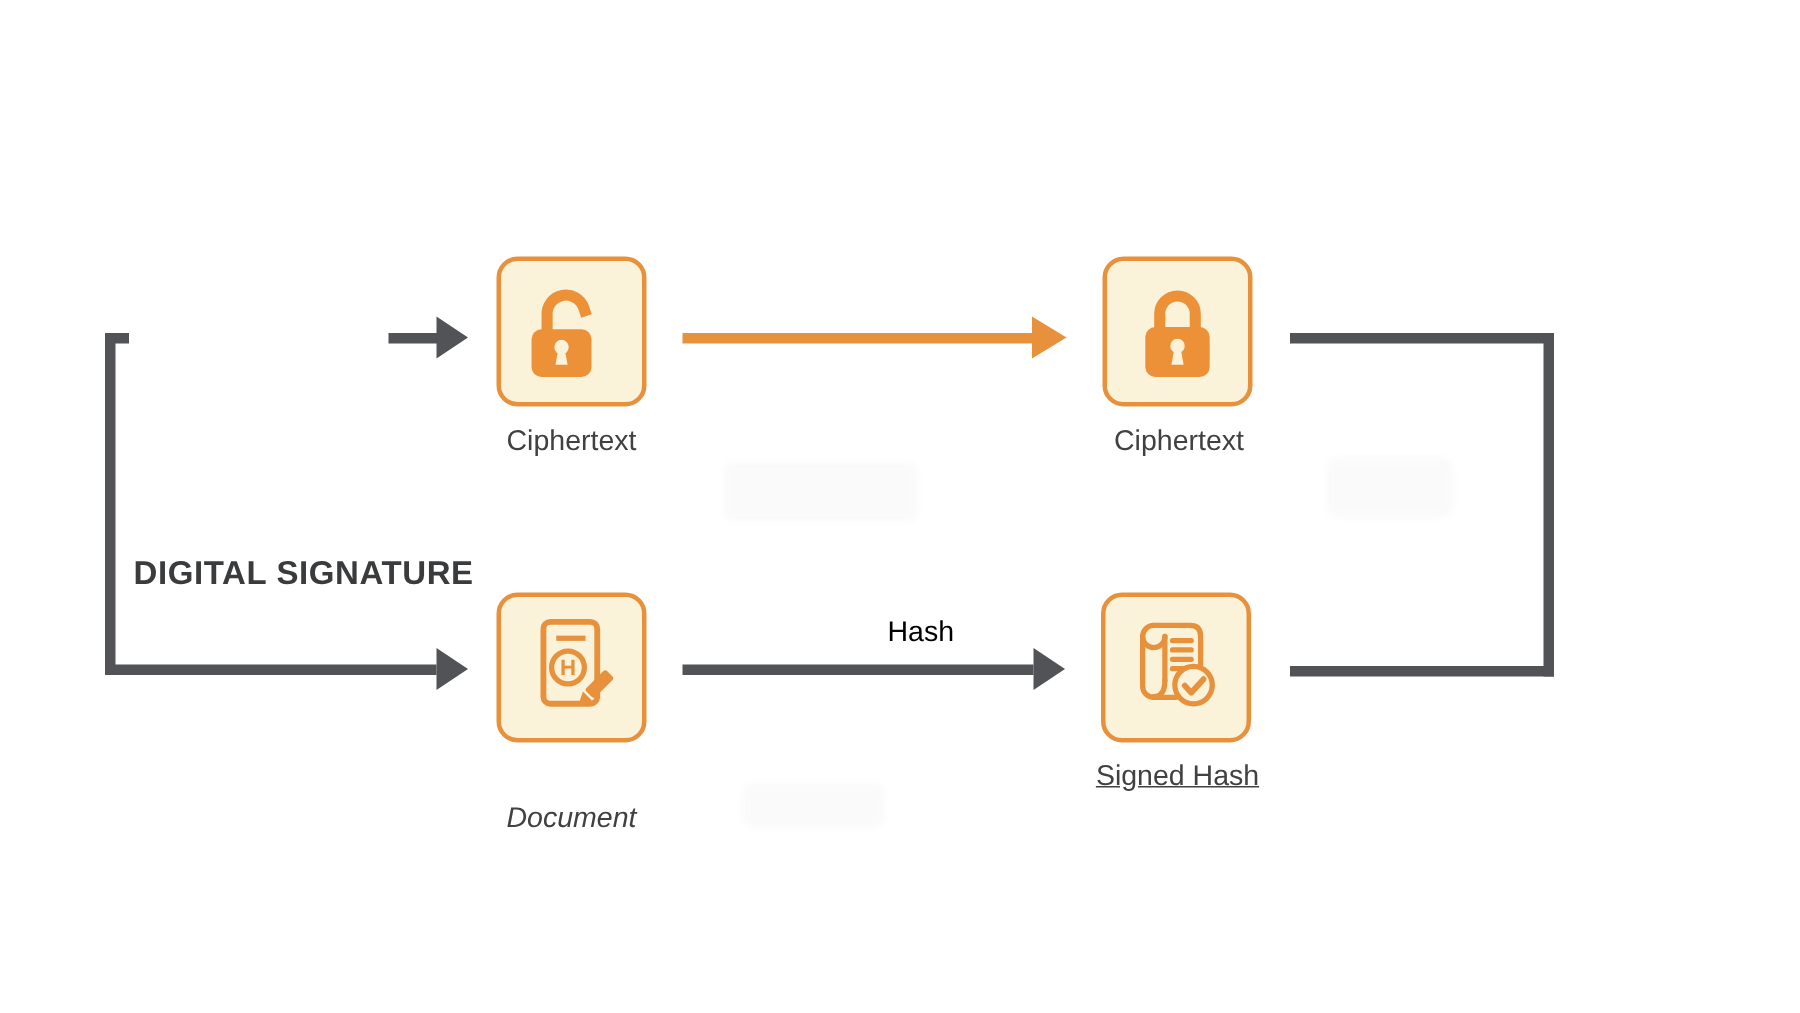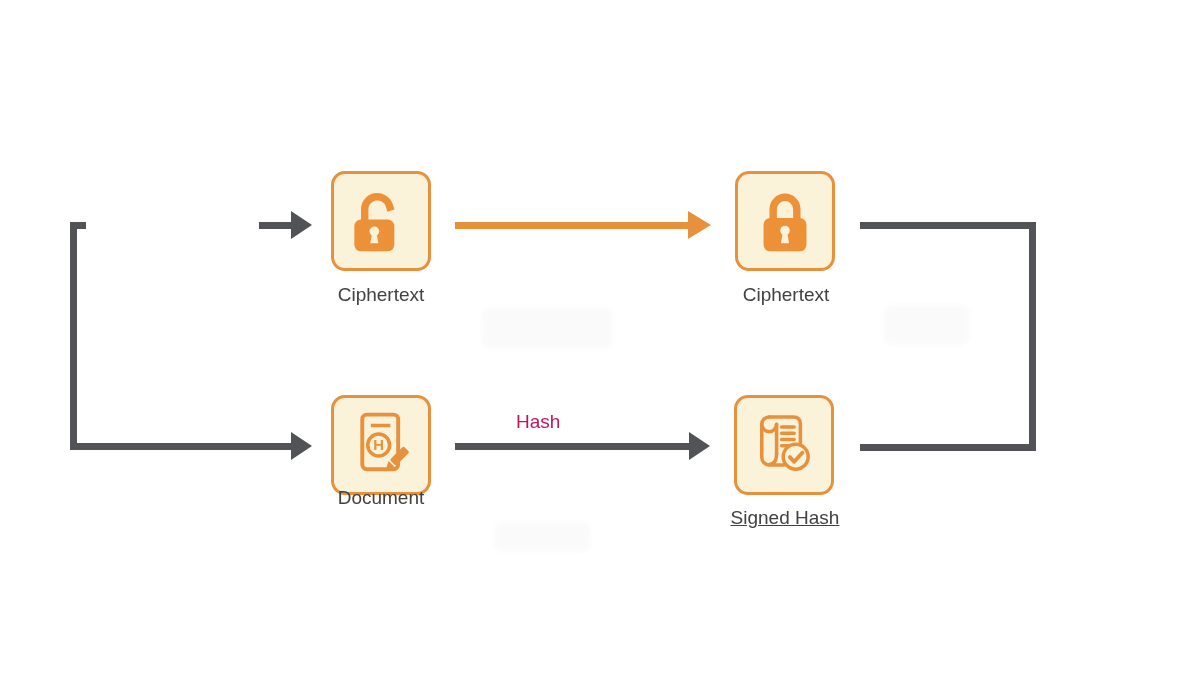--- a/index.html
+++ b/index.html
@@ -30,21 +30,21 @@
   .line{background:#525356;}
 
   
   .head{width:0;height:0;border-top:14px solid transparent;border-bottom:14px solid transparent;}
   .head-dark{border-left:21px solid #525356;}
   .head-orange{border-left:23px solid #e8913c;}
 
   .shaft-orange{background:#e8913c;}
 
   .hash-label{
-    width:120px;text-align:left;font-size:19px;color:#be185d;
+    width:120px;text-align:right;font-size:19px;color:#000000;
   }
 
   
   .ghost{background:#9a9a9a;opacity:.045;border-radius:8px;filter:blur(2px);}
 </style>
 </head>
 <body>
 
 <div id="canvas">
 
@@ -77,34 +77,35 @@
       <circle cx="50" cy="63" r="6.5" fill="#fbf2da"></circle>
       <path d="M47,66 L53,66 L55.5,80 L44.5,80 Z" fill="#fbf2da"></path>
     </svg>
   </div>
   <div class="abs caption" style="left:716px;top:284px;">Ciphertext</div>
 
   <div class="abs line" style="left:860px;top:222px;width:176px;height:7px;"></div>
   <div class="abs line" style="left:1029px;top:222px;width:7px;height:229px;"></div>
   <div class="abs line" style="left:860px;top:444px;width:176px;height:7px;"></div>
 
+  <div class="abs flow-title" style="left:89px;top:369px;">DIGITAL SIGNATURE</div>
 
   <div class="abs tile" style="left:331px;top:395px;">
     <svg width="78" height="78" viewBox="0 0 100 100">
       <rect x="26" y="11" width="46" height="70" rx="6" fill="none" stroke="#e8913c" stroke-width="5"></rect>
       <line x1="37" y1="25" x2="62" y2="25" stroke="#e8913c" stroke-width="4.5"></line>
       <circle cx="47" cy="50" r="14" fill="none" stroke="#e8913c" stroke-width="4.5"></circle>
       <text x="47" y="56.5" text-anchor="middle" font-family="Liberation Sans, sans-serif" font-size="19" font-weight="bold" fill="#e8913c">H</text>
       <g transform="rotate(45 70 68)">
         <rect x="64.5" y="50" width="11" height="25" rx="2.5" fill="#e8913c"></rect>
         <path d="M64.5,77 h11 l-5.5,11 z" fill="#e8913c"></path>
       </g>
     </svg>
   </div>
-  <div class="abs caption" style="left:311px;top:487px;">Document</div>
+  <div class="abs caption" style="left:311px;top:535px;font-style:italic;">Document</div>
 
   <div class="abs hash-label" style="left:516px;top:411px;">Hash</div>
   <div class="abs line" style="left:455px;top:443px;width:234px;height:7px;"></div>
   <div class="abs head head-dark" style="left:689px;top:432px;"></div>
 
   <div class="abs tile" style="left:734px;top:395px;">
     <svg width="78" height="78" viewBox="0 0 100 100">
       <g fill="none" stroke="#e8913c" stroke-width="4.5" stroke-linecap="round" stroke-linejoin="round">
         <path d="M40.5,23.5 a9.5,9.5 0 1 1 -9.5,-9.5"></path>
         <path d="M31,14 H62 Q71,14 71,23 V47"></path>

